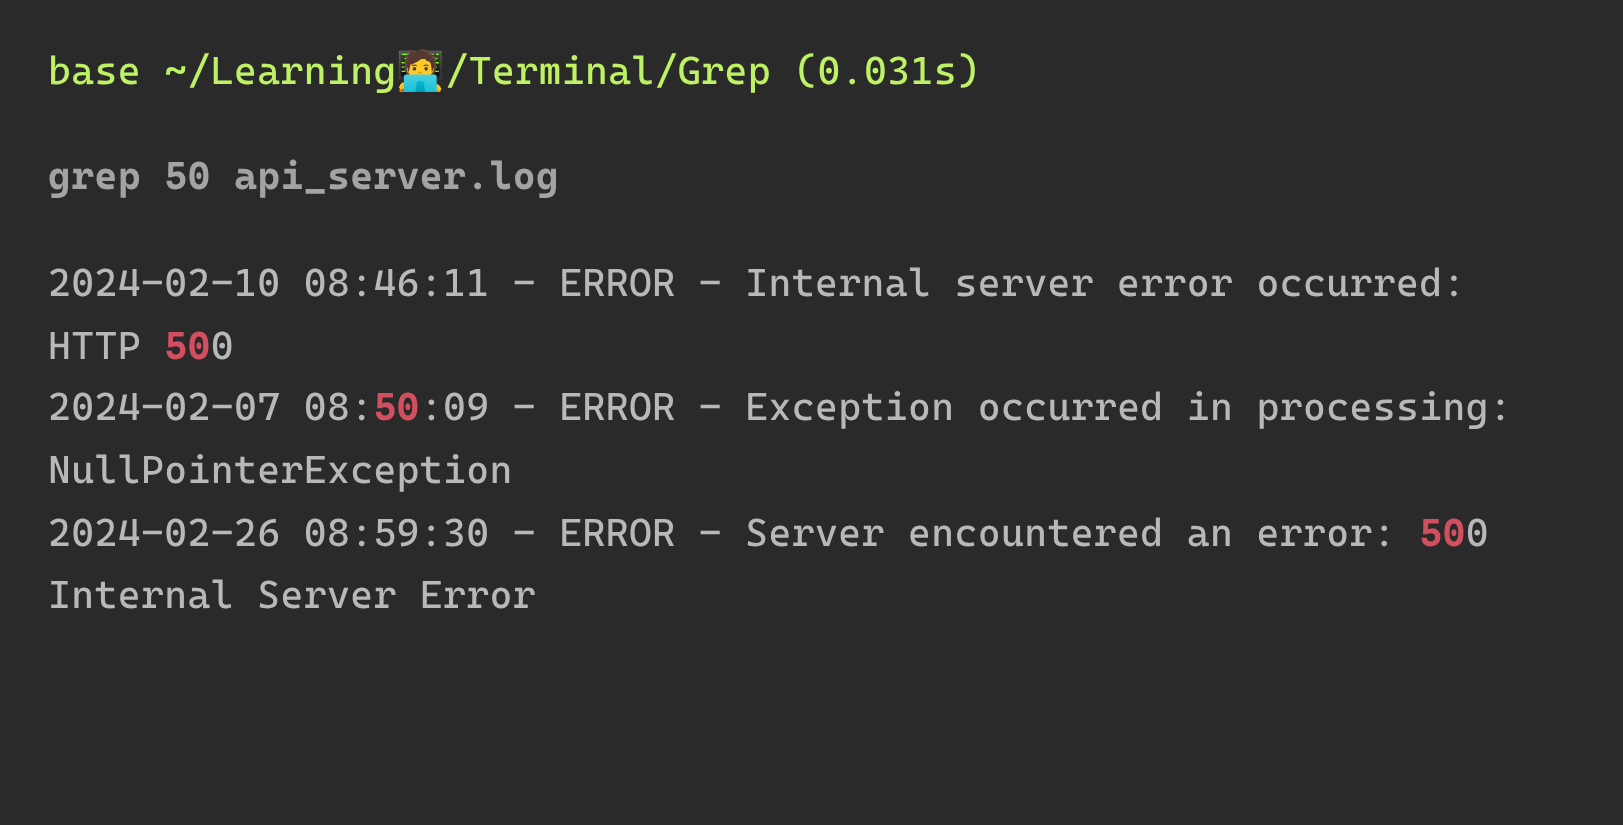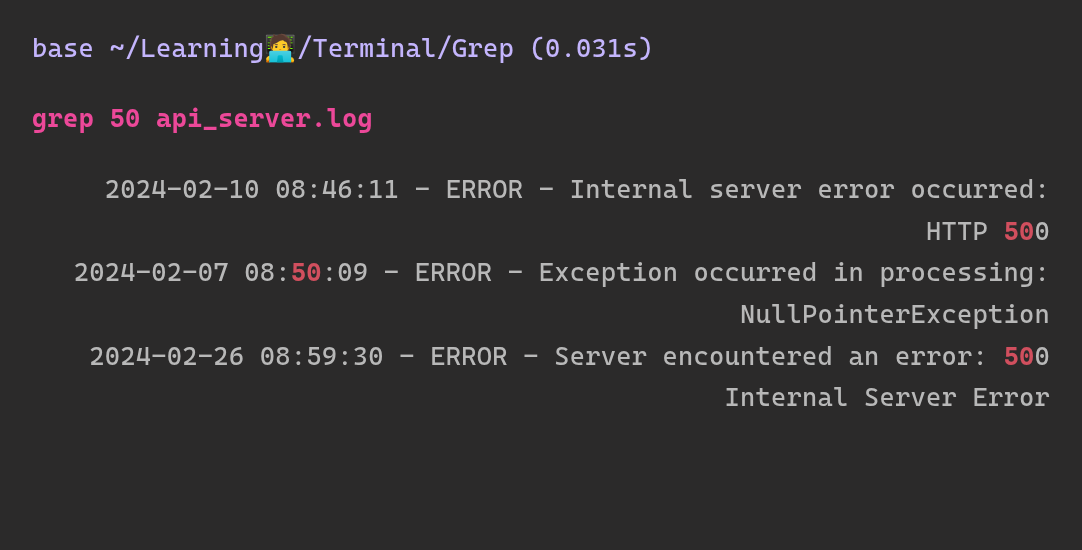--- a/index.html
+++ b/index.html
@@ -13,32 +13,31 @@
       font-size: 26px;
       line-height: 1.6;
       padding: 28px 32px;
       color: #b8b8b8;
       letter-spacing: 0.01em;
       width: 1082px;
       height: 550px;
       overflow: hidden;
     }
     .prompt-line {
-      color: #c4b5fd;
+      color: #bef264;
       margin-bottom: 28px;
     }
     .command-line {
-      color: #ec4899;
+      color: #a3a3a3;
       font-weight: bold;
       margin-bottom: 30px;
     }
     .output-line {
       color: #b8b8b8;
       word-wrap: break-word;
-      text-align: right;
     }
     .highlight {
       color: #d14f5e;
       font-weight: bold;
     }
   </style>
 </head>
 <body>
 
 <div class="prompt-line">

